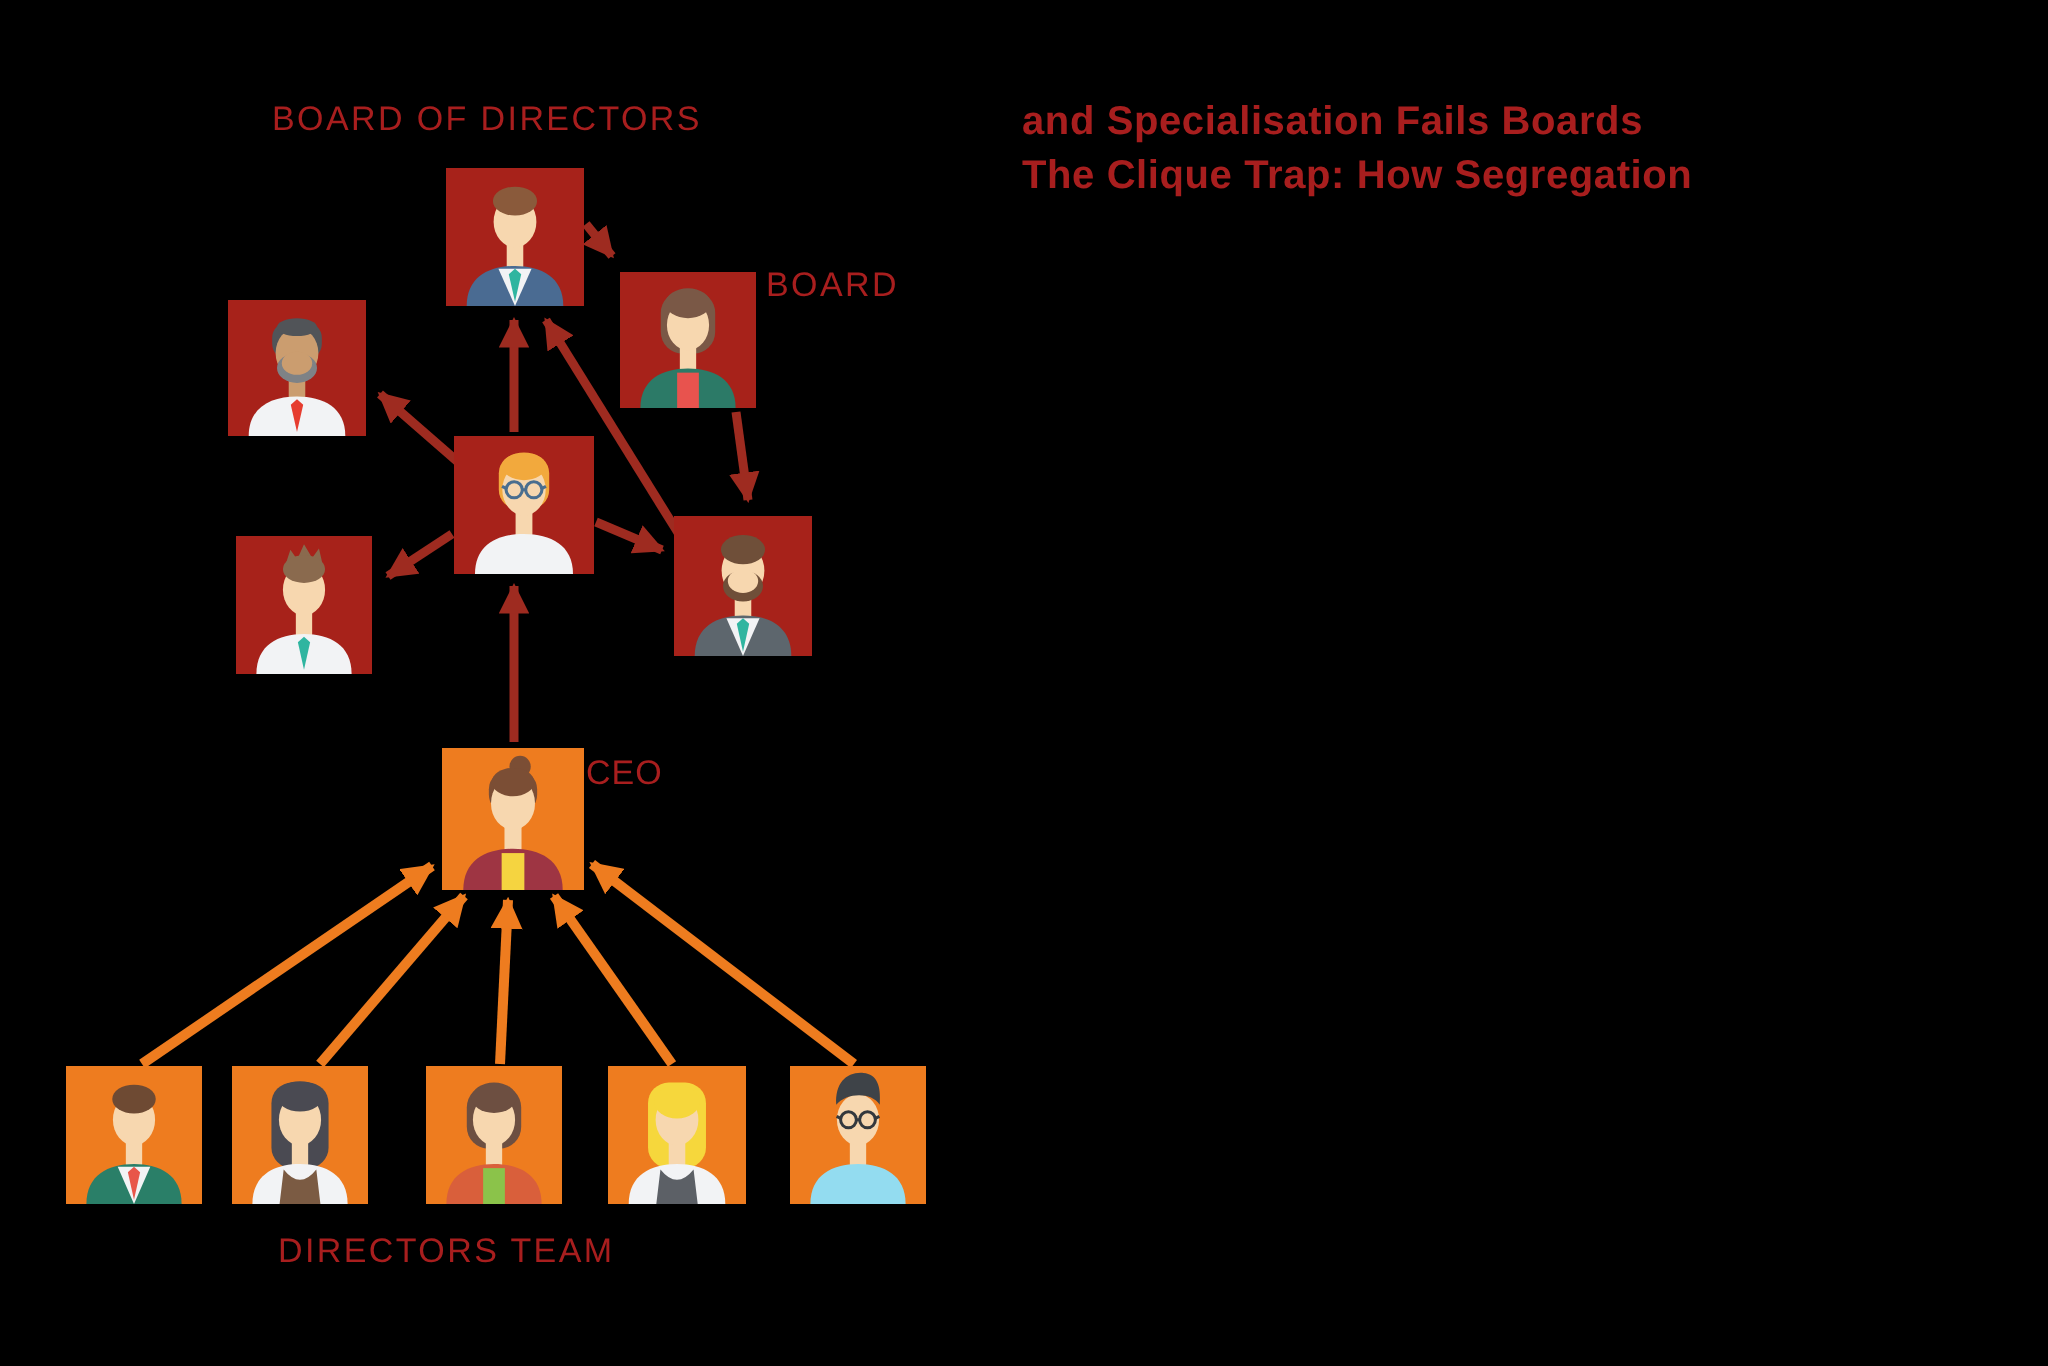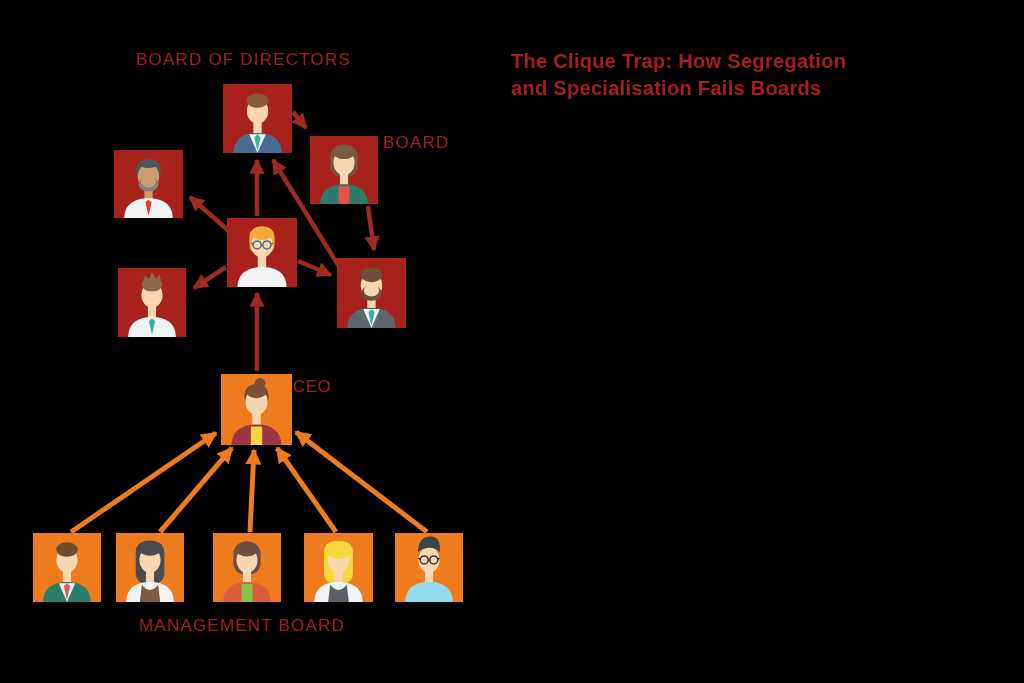--- a/index.html
+++ b/index.html
@@ -182,19 +182,19 @@
             <path d="M37.2,38 L34.3,36.5"></path>
             <path d="M62.8,38 L65.7,36.5"></path>
           </g>
         </svg>
       </div>
     </div>
 
   <div class="lbl" style="left:136px;top:50px;">BOARD OF DIRECTORS</div>
   <div class="lbl" style="left:383px;top:133px;">BOARD</div>
   <div class="lbl" style="left:293px;top:377px;letter-spacing:0.5px;">CEO</div>
-  <div class="lbl" style="left:139px;top:616px;">MANAGEMENT BOARD</div>
+  <div class="lbl" style="left:139px;top:616px;">DIRECTORS TEAM</div>
 
   <div id="title">
+    <div>and Specialisation Fails Boards</div>
     <div>The Clique Trap: How Segregation</div>
-    <div>and Specialisation Fails Boards</div>
   </div>
 </div>
 
 </body></html>

